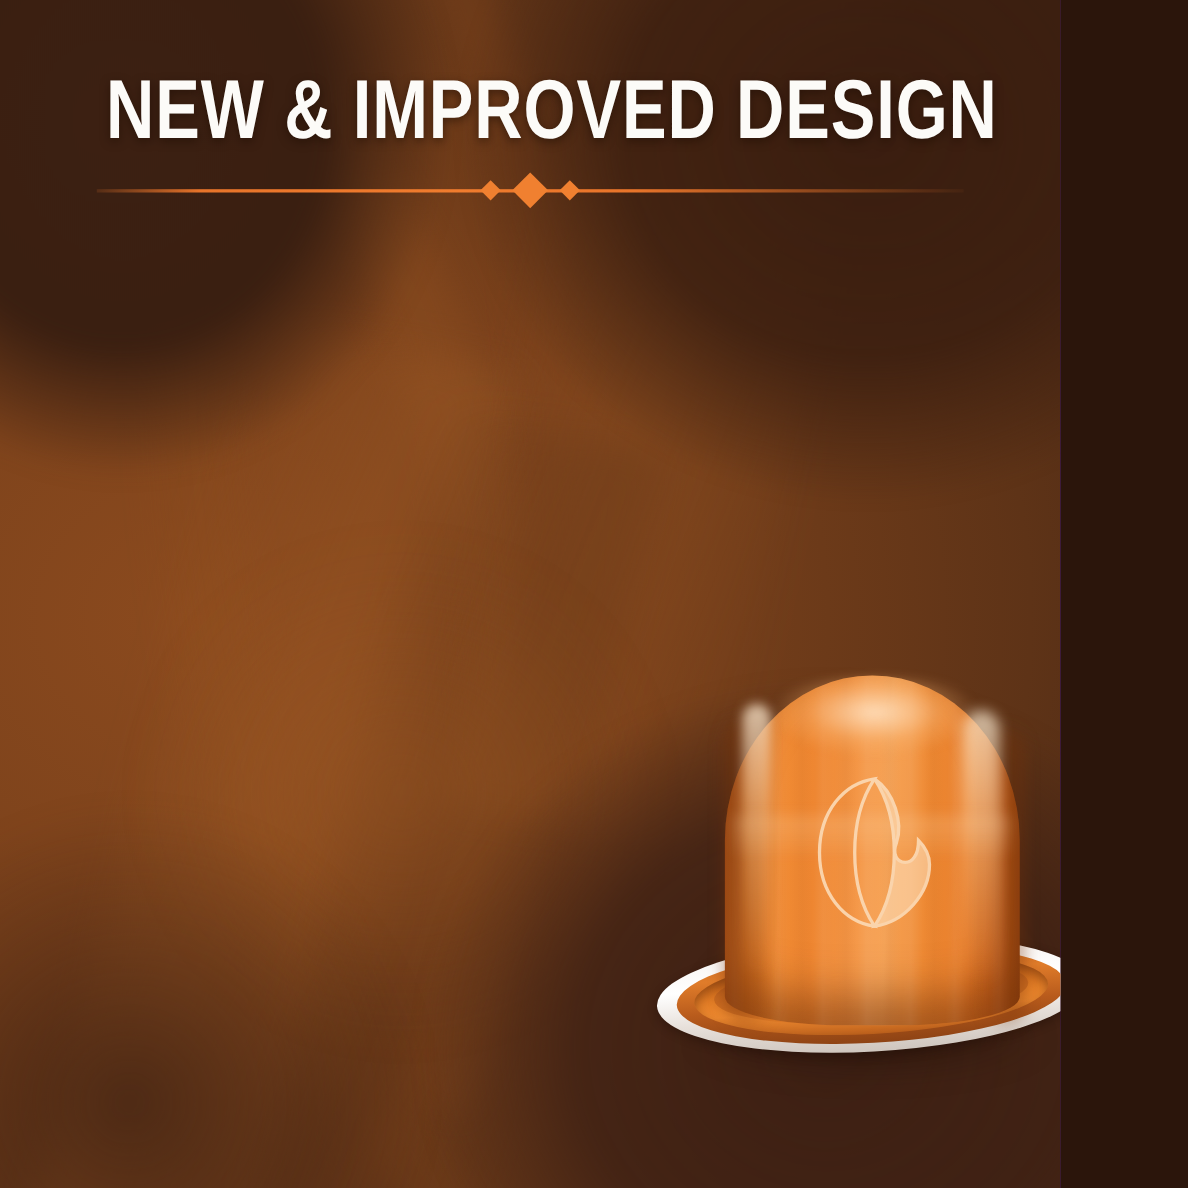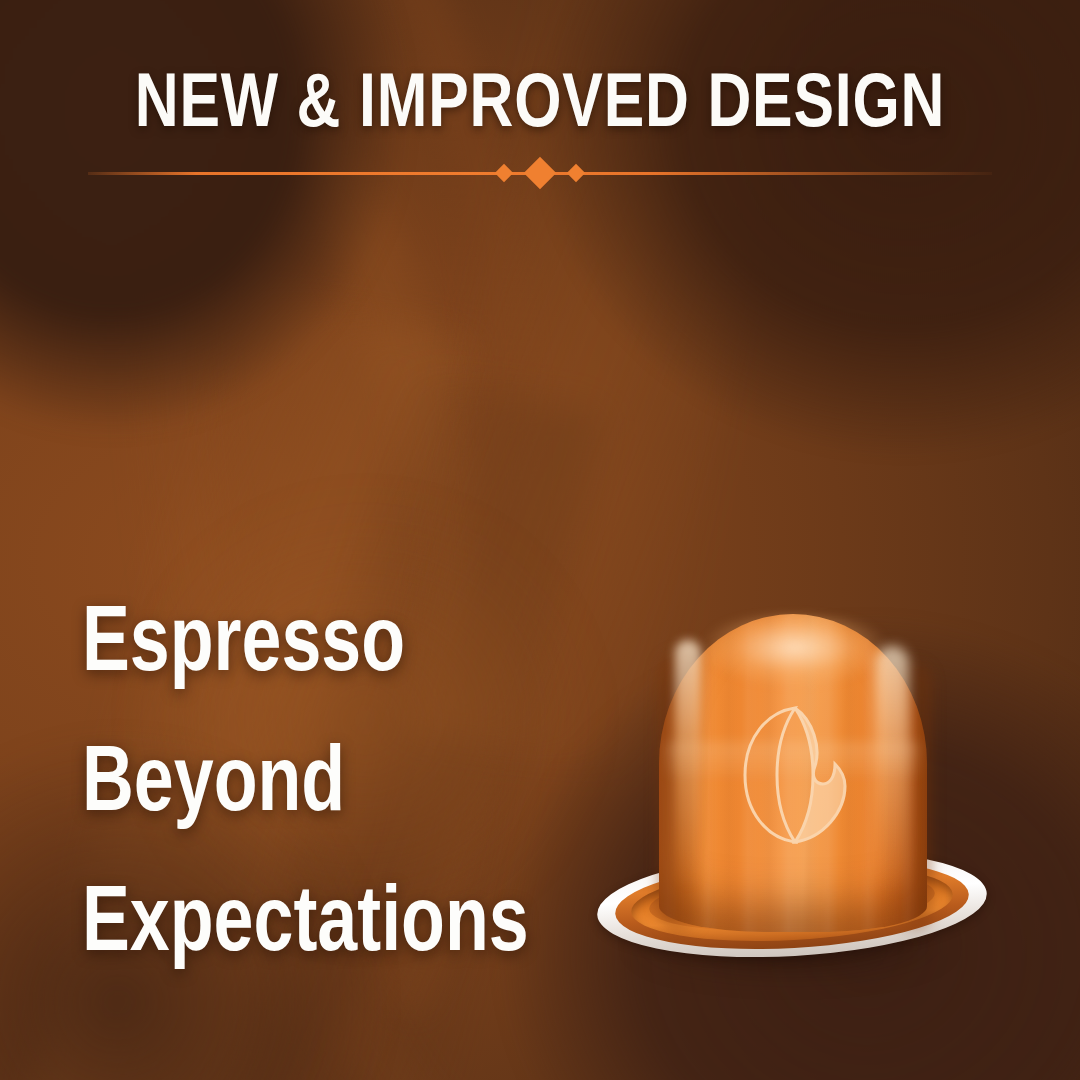--- a/index.html
+++ b/index.html
@@ -1,21 +1,21 @@
 <!DOCTYPE html>
 <html><head>
 <meta charset="utf-8">
 <title>Espresso Capsule Promo</title>
 <style>
   html,body{margin:0;padding:0;background:#2b150b;}
   *{box-sizing:border-box;}
 
   .poster{
     position:relative;
-    width:1080px;
+    width:964px;
     height:1080px;
     overflow:hidden;
     font-family:"Liberation Sans", sans-serif;
     background:#4c1d95;
   }
 
   
   .bg-base{
     position:absolute; inset:0;
     background:
@@ -307,25 +307,20 @@
     <div class="headline">NEW &amp; IMPROVED DESIGN</div>
 
     <div class="divider">
       <div class="rule"></div>
       <div class="dia small d-left"></div>
       <div class="dia big d-mid"></div>
       <div class="dia small d-right"></div>
     </div>
 
 
-    <div class="tagline">
-      <div class="tagline-line">Espresso</div>
-      <div class="tagline-line">Beyond</div>
-      <div class="tagline-line">Expectations</div>
-    </div>
 
     <div class="capsule-wrap">
       <div class="cap-shadow"></div>
       <div class="flange-outer"></div>
       <div class="flange-inner"></div>
       <div class="flange-step"></div>
       <div class="flange-top"></div>
 
       <div class="cap-body"></div>
       <div class="cap-shade-left"></div>

